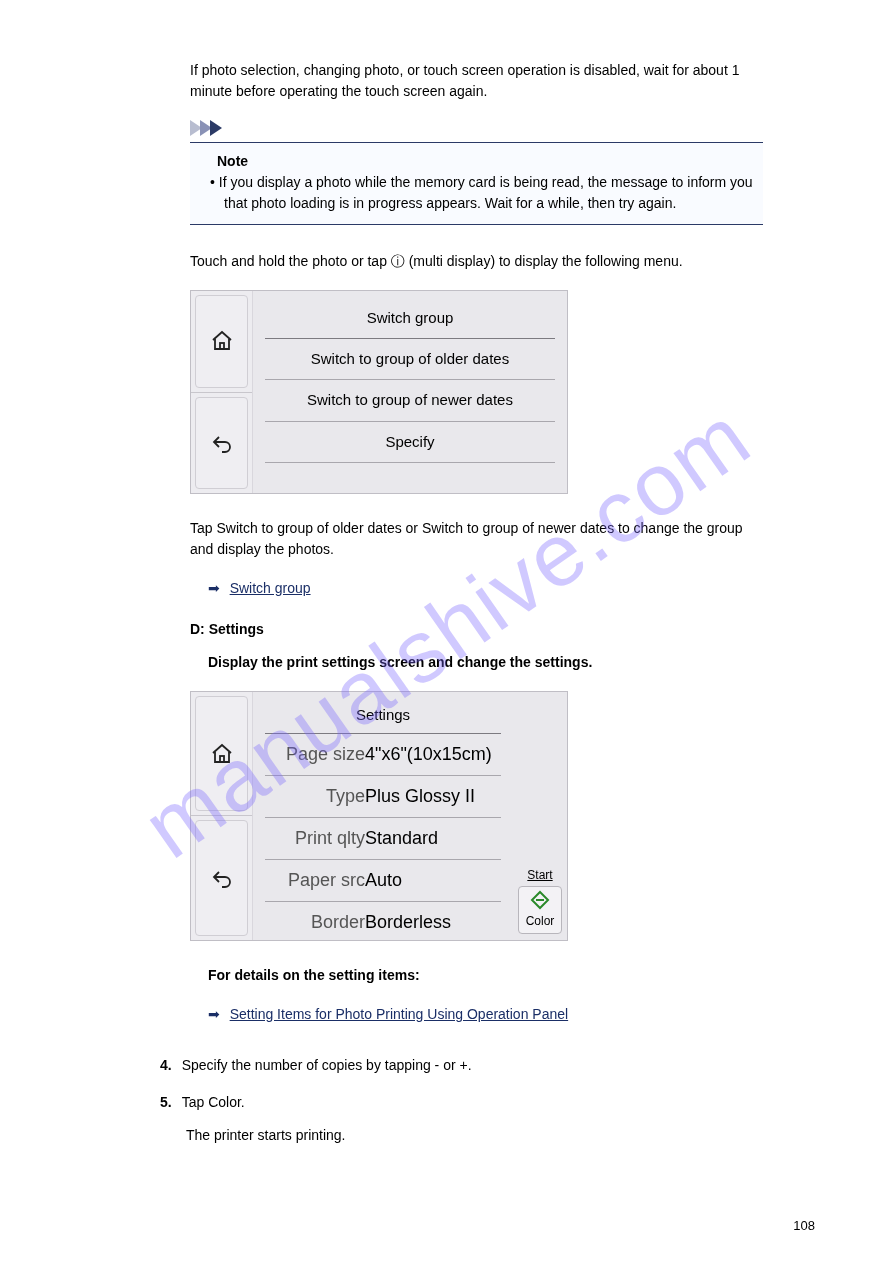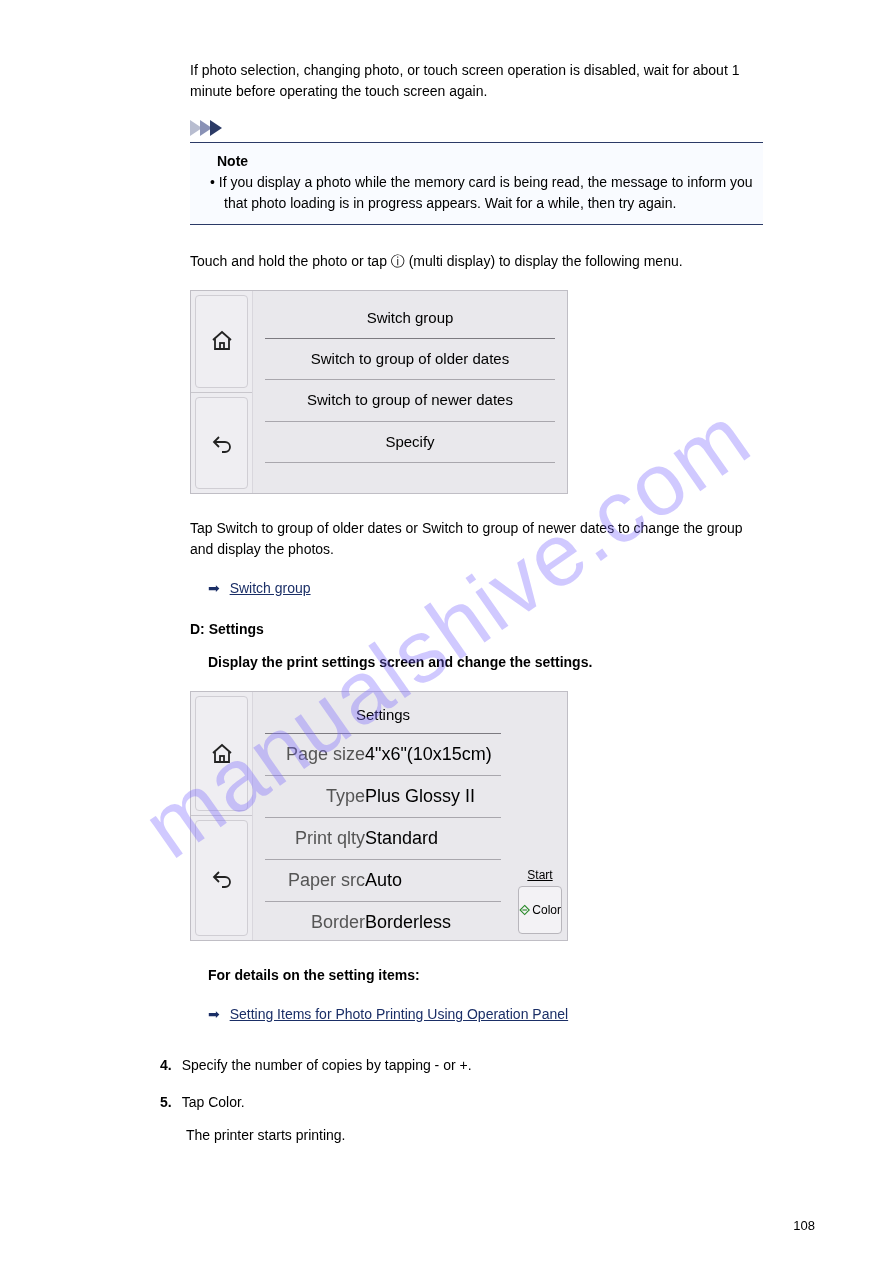--- a/index.html
+++ b/index.html
@@ -189,21 +189,21 @@
     align-items: center;
     padding-bottom: 6px;
   }
   .start-label { font-size: 12px; text-align: center; margin-bottom: 2px; text-decoration: underline; }
   .start-btn {
     width: 44px; height: 48px;
     border: 1px solid #b8b6bc;
     border-radius: 4px;
     background: #f3f2f5;
     display: flex;
-    flex-direction: row;
+    flex-direction: column;
     align-items: center;
     justify-content: center;
     gap: 2px;
   }
   .start-btn-label { font-size: 12px; }
 
   .page-num {
     position: absolute;
     bottom: 28px;
     right: 78px;

